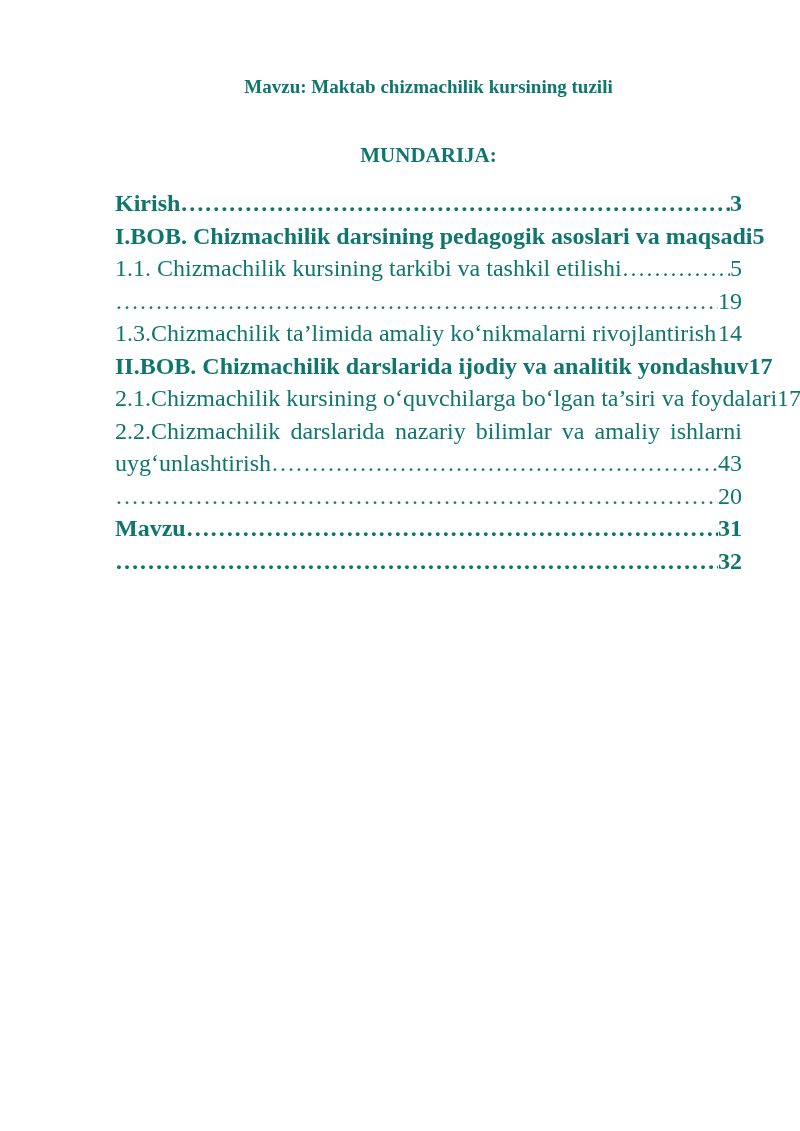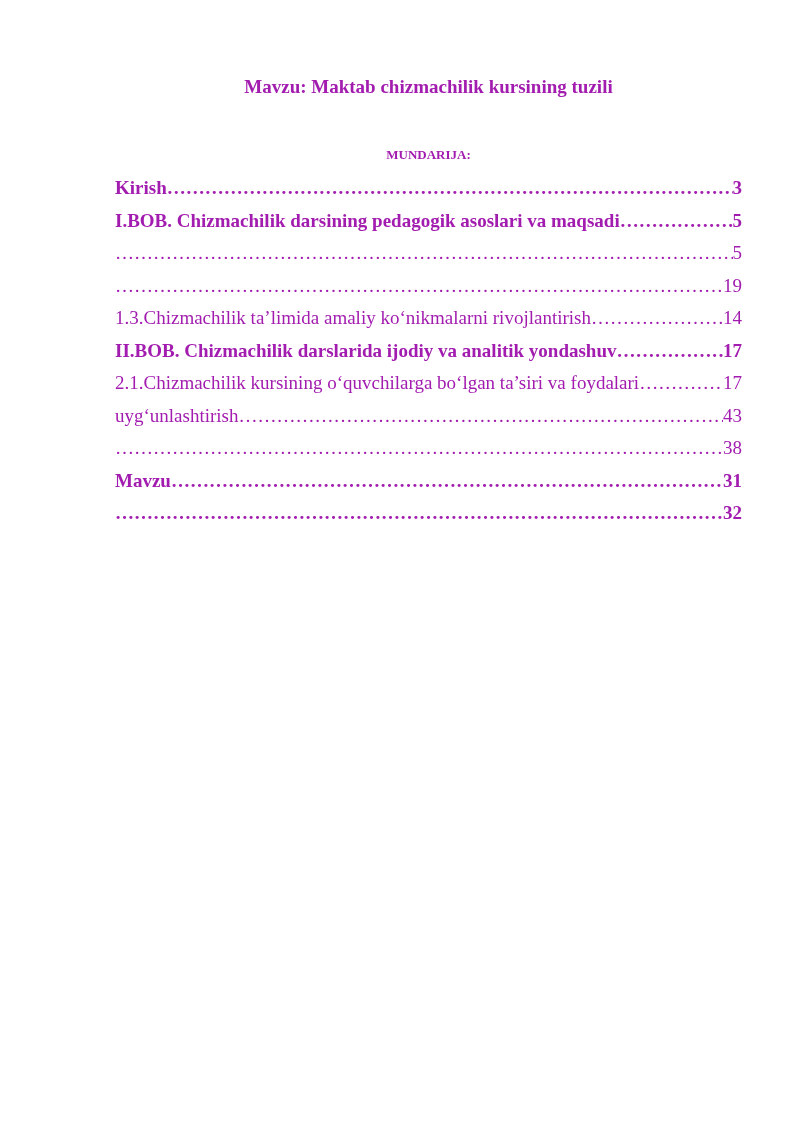--- a/index.html
+++ b/index.html
@@ -5,48 +5,48 @@
   html, body {
     margin: 0;
     padding: 0;
     background: #ffffff;
   }
   .page {
     position: relative;
     width: 800px;
     height: 1034px;
     background: #ffffff;
-    color: #a21caf;
+    color: #0f766e;
     font-family: "Liberation Serif", "DejaVu Serif", serif;
     overflow: hidden;
   }
   .content {
     position: absolute;
     left: 115px;
     top: 0;
     width: 627px;
   }
   .doc-title {
     margin: 0;
     padding-top: 71px;
     font-size: 19px;
     font-weight: bold;
     text-align: center;
     line-height: 32.5px;
   }
   .toc-heading {
     margin: 35px 0 0 0;
-    font-size: 13px;
+    font-size: 21px;
     font-weight: bold;
     text-align: center;
     line-height: 32.5px;
   }
   .toc {
-    margin-top: 1px;
-    font-size: 19px;
+    margin-top: 16px;
+    font-size: 24px;
     line-height: 32.5px;
   }
   .toc-row {
     display: flex;
     align-items: baseline;
     width: 100%;
   }
   .toc-label {
     flex: 0 0 auto;
     white-space: pre;
@@ -94,20 +94,21 @@
         <span class="toc-page">3</span>
       </div>
 
       <div class="toc-row bold">
         <span class="toc-label">I.BOB. Chizmachilik darsining pedagogik asoslari va maqsadi</span>
         <span class="toc-leader">……………………………………………………………………………………………………………………………………………………………………………………………………………………………………………………………………</span>
         <span class="toc-page">5</span>
       </div>
 
       <div class="toc-row">
+        <span class="toc-label">1.1. Chizmachilik kursining tarkibi va tashkil etilishi</span>
         <span class="toc-leader">……………………………………………………………………………………………………………………………………………………………………………………………………………………………………………………………………</span>
         <span class="toc-page">5</span>
       </div>
 
       <div class="toc-row">
         <span class="toc-leader">……………………………………………………………………………………………………………………………………………………………………………………………………………………………………………………………………</span>
         <span class="toc-page">19</span>
       </div>
 
       <div class="toc-row">
@@ -121,30 +122,31 @@
         <span class="toc-leader">……………………………………………………………………………………………………………………………………………………………………………………………………………………………………………………………………</span>
         <span class="toc-page">17</span>
       </div>
 
       <div class="toc-row">
         <span class="toc-label">2.1.Chizmachilik kursining o‘quvchilarga bo‘lgan ta’siri va foydalari</span>
         <span class="toc-leader">……………………………………………………………………………………………………………………………………………………………………………………………………………………………………………………………………</span>
         <span class="toc-page">17</span>
       </div>
 
+      <div class="justified">2.2.Chizmachilik darslarida nazariy bilimlar va amaliy ishlarni</div>
 
       <div class="toc-row">
         <span class="toc-label">uyg‘unlashtirish</span>
         <span class="toc-leader">……………………………………………………………………………………………………………………………………………………………………………………………………………………………………………………………………</span>
         <span class="toc-page">43</span>
       </div>
 
       <div class="toc-row">
         <span class="toc-leader">……………………………………………………………………………………………………………………………………………………………………………………………………………………………………………………………………</span>
-        <span class="toc-page">38</span>
+        <span class="toc-page">20</span>
       </div>
 
       <div class="toc-row bold">
         <span class="toc-label">Mavzu</span>
         <span class="toc-leader">……………………………………………………………………………………………………………………………………………………………………………………………………………………………………………………………………</span>
         <span class="toc-page">31</span>
       </div>
 
       <div class="toc-row bold">
         <span class="toc-leader">……………………………………………………………………………………………………………………………………………………………………………………………………………………………………………………………………</span>

